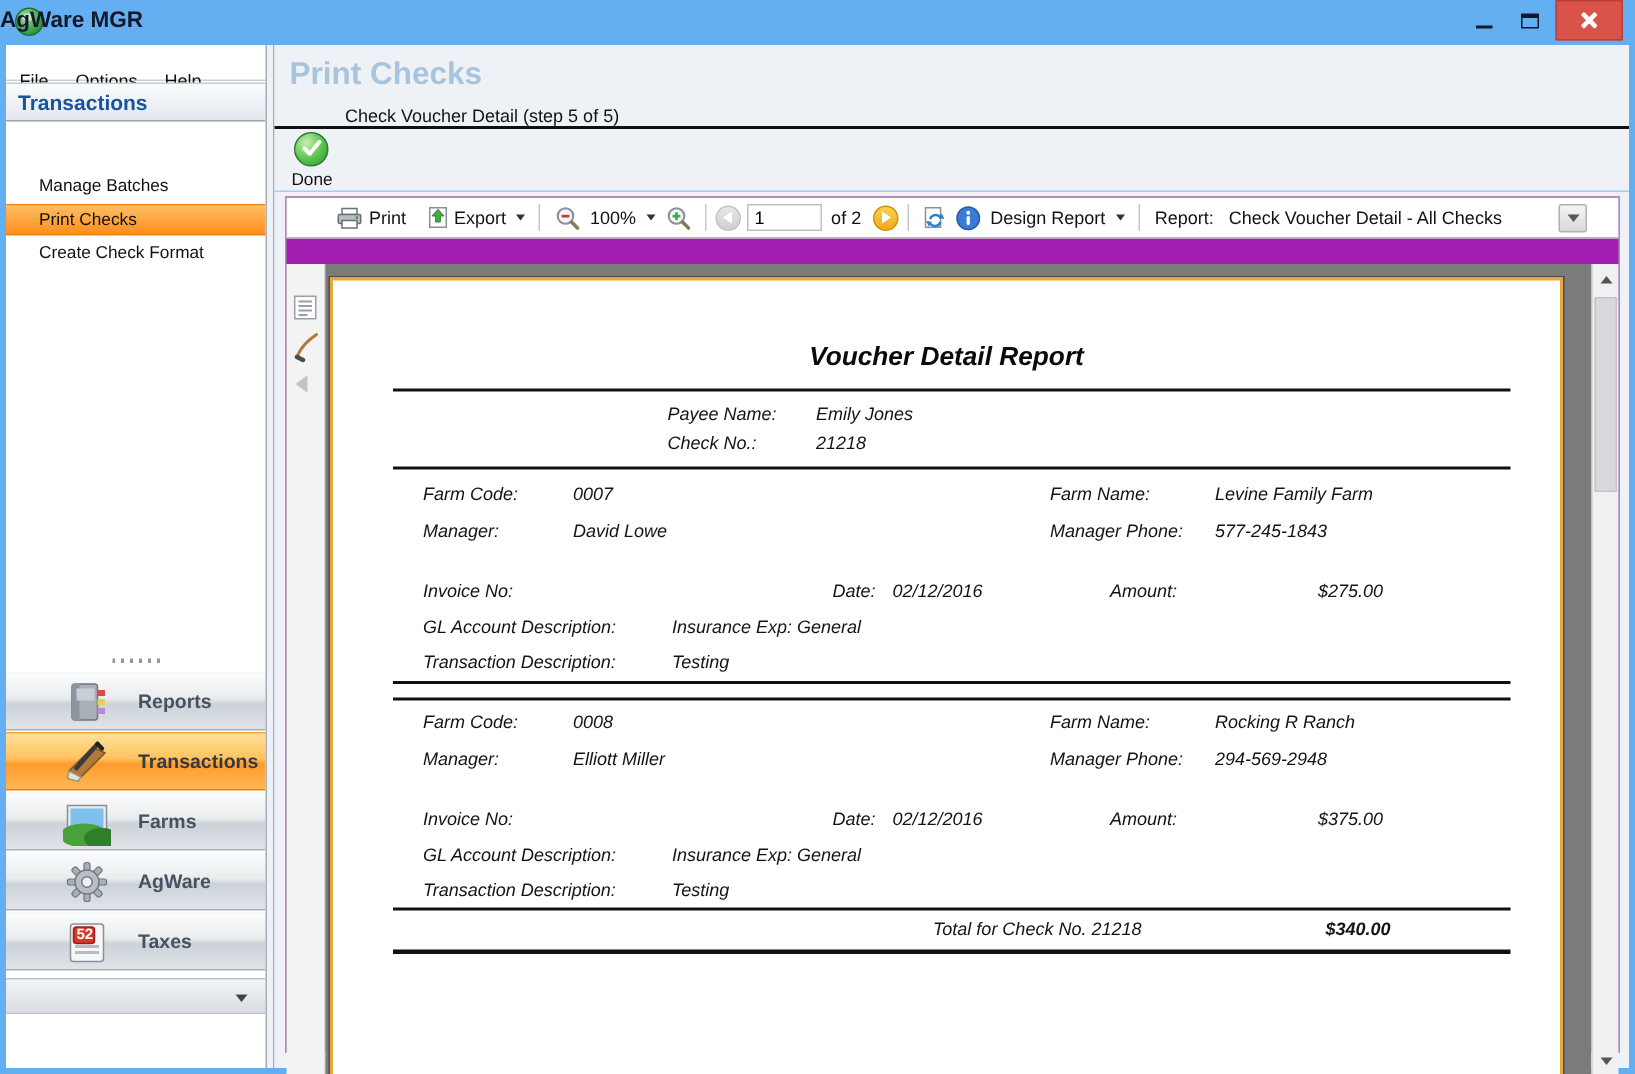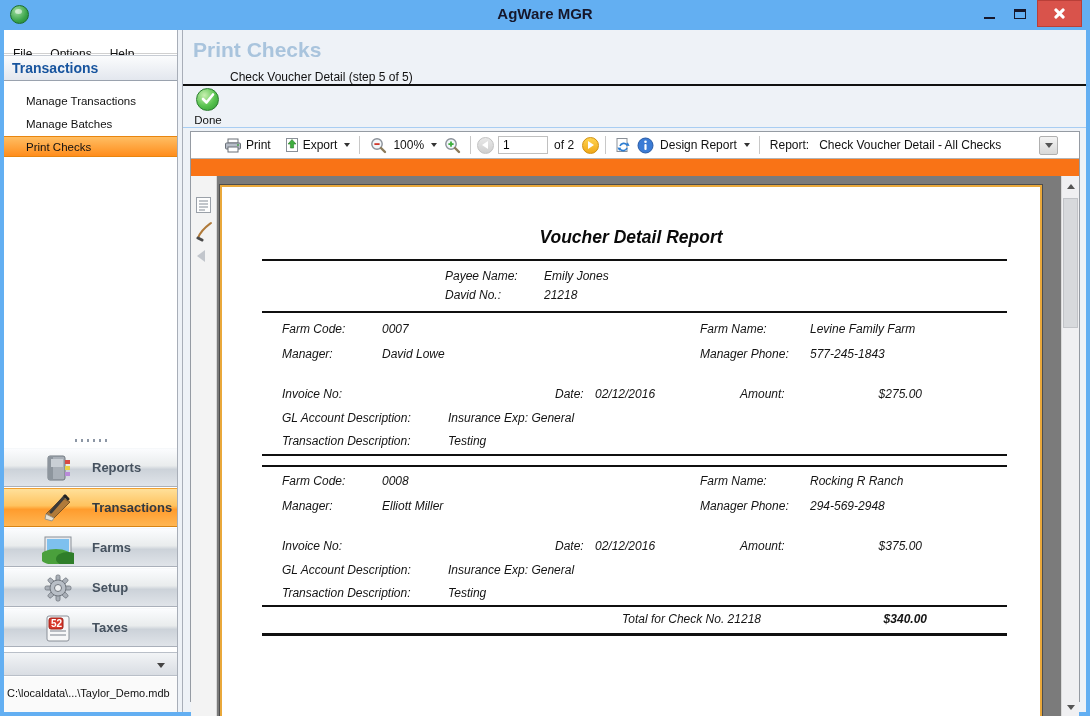--- a/index.html
+++ b/index.html
@@ -4,21 +4,21 @@
 <style>
   * { margin:0; padding:0; box-sizing:border-box; }
   html,body { width:1090px; height:716px; overflow:hidden; font-family:"Liberation Sans", sans-serif; }
   .window { position:relative; width:1090px; height:716px; background:#63aff2; }
 
   
   .titlebar { position:absolute; top:0; left:0; width:1090px; height:30px; background:#63aff2; }
   .app-icon { position:absolute; left:10px; top:5px; width:19px; height:19px; border-radius:50%;
     background:radial-gradient(circle at 35% 30%, #9fdc9f, #3aa54a 60%, #1e7c32); border:1px solid #1d6e2d; }
   .app-icon::after { content:""; position:absolute; left:4px; top:3px; width:7px; height:5px; border-radius:50%; background:rgba(255,255,255,.55); }
-  .title-text { position:absolute; top:0; left:0; width:100%; height:28px; line-height:28px; text-align:center;
+  .title-text { position:absolute; top:0; left:0; width:100%; height:28px; line-height:28px; 
     font-weight:bold; font-size:15px; color:#16172b; }
   .winbtn { position:absolute; top:0; height:27px; display:flex; align-items:center; justify-content:center; cursor:default; }
   .btn-min { left:975px; width:28px; }
   .btn-max { left:1006px; width:28px; }
   .btn-close { left:1037px; width:45px; background:#d9534b; border:1px solid #b93f38; }
   .glyph-min { width:11px; height:2px; background:#16172b; margin-top:8px; }
   .glyph-max { width:12px; height:10px; border:1px solid #16172b; border-top:3px solid #16172b; background:transparent; }
   .glyph-close { position:relative; width:13px; height:13px; }
   .glyph-close::before, .glyph-close::after { content:""; position:absolute; left:5px; top:0; width:3px; height:13px; background:#fff; border-radius:1px; }
   .glyph-close::before { transform:rotate(45deg); }
@@ -65,21 +65,21 @@
   .title-rule { position:absolute; left:0; top:54px; width:903px; height:2px; background:#101010; }
   .done-btn { position:absolute; left:8px; top:58px; width:38px; height:40px; cursor:default; }
   .done-circle { position:absolute; left:5px; top:0; width:23px; height:23px; border-radius:50%;
     background:radial-gradient(circle at 35% 30%, #c8f0b0, #57c24e 55%, #2e9632); border:1px solid #2a7d2e; }
   .done-check { position:absolute; left:10px; top:4px; width:14px; height:14px; }
   .done-label { position:absolute; left:0; top:26px; width:34px; text-align:center; font-size:11.5px; color:#111; }
   .step-label { position:absolute; left:47px; top:40px; font-size:12px; color:#111; }
   .blue-rule { position:absolute; left:0; top:97px; width:903px; height:1px; background:#a8cdf2; }
 
   
-  .report-panel { position:absolute; left:7px; top:101px; width:890px; height:571px; background:#f97316; border:1px solid #959ba3; }
+  .report-panel { position:absolute; left:7px; top:101px; width:890px; height:571px; background:#a21caf; border:1px solid #959ba3; }
   .rtoolbar { position:absolute; left:0; top:0; width:888px; height:27px; background:#fff; border-bottom:1px solid #b4b4b4;
     display:flex; align-items:center; font-size:12px; color:#111; padding-left:30px; }
   .tbtn { display:flex; align-items:center; gap:4px; cursor:default; height:22px; padding:0 3px; }
   .tsep { width:1px; height:18px; background:#c8c8c8; margin:0 6px; }
   .caret-down { width:0; height:0; border-left:3.5px solid transparent; border-right:3.5px solid transparent; border-top:4px solid #333; margin-left:3px; }
   .nav-circle { width:17px; height:17px; border-radius:50%; display:flex; align-items:center; justify-content:center; }
   .nav-circle.prev { background:linear-gradient(#e8e8e8,#cfcfcf); border:1px solid #c2c2c2; }
   .nav-circle.next { background:linear-gradient(#ffd34e,#f0a81a); border:1px solid #cf8f10; }
   .tri-left { width:0; height:0; border-top:4px solid transparent; border-bottom:4px solid transparent; border-right:6px solid #fff; margin-right:1px; }
   .tri-right { width:0; height:0; border-top:4px solid transparent; border-bottom:4px solid transparent; border-left:6px solid #fff; margin-left:1px; }
@@ -132,23 +132,23 @@
   <div class="app-body">
 
     <div class="left-panel">
       <div class="menubar">
         <div class="menu-item">File</div>
         <div class="menu-item">Options</div>
         <div class="menu-item">Help</div>
       </div>
       <div class="side-header">Transactions</div>
       <div class="side-list">
-        <div class="side-item" style="top:9px">Manage Transactions</div>
         <div class="side-item" style="top:32px">Manage Batches</div>
         <div class="side-item active" style="top:54px">Print Checks</div>
+        <div class="side-item" style="top:77px">Create Check Format</div>
       </div>
       <div class="grip">
           <div class="grip-dots"></div>
         </div>
 
       <div class="navstack">
         <div class="navbtn">
           <div class="nav-icon">
             <svg viewBox="0 0 32 32" width="32" height="32">
               <rect x="6" y="4" width="17" height="24" rx="2" fill="#a9b0b8" stroke="#6f767e"></rect>
@@ -189,41 +189,38 @@
               <g fill="#aab0b8" stroke="#70767e" stroke-width="0.8">
                 <rect x="14" y="3" width="4" height="26" rx="1.5"></rect>
                 <rect x="14" y="3" width="4" height="26" rx="1.5" transform="rotate(45 16 16)"></rect>
                 <rect x="14" y="3" width="4" height="26" rx="1.5" transform="rotate(90 16 16)"></rect>
                 <rect x="14" y="3" width="4" height="26" rx="1.5" transform="rotate(135 16 16)"></rect>
               </g>
               <circle cx="16" cy="16" r="8" fill="#b8bec6" stroke="#70767e"></circle>
               <circle cx="16" cy="16" r="3.5" fill="#eef0f2" stroke="#70767e"></circle>
             </svg>
           </div>
-          <div class="nav-label">Setup</div>
+          <div class="nav-label">AgWare</div>
         </div>
         <div class="navbtn">
           <div class="nav-icon" style="position:absolute;left:38px;width:32px;height:32px;">
             <svg viewBox="0 0 32 32" width="32" height="32">
               <rect x="5" y="4" width="22" height="25" rx="2" fill="#f6f7f8" stroke="#8a9098"></rect>
               <rect x="8" y="18" width="16" height="2" fill="#b8bcc2"></rect>
               <rect x="8" y="22" width="16" height="2" fill="#b8bcc2"></rect>
               <rect x="7" y="6" width="14" height="11" rx="2" fill="#d8362a" stroke="#9c2018"></rect>
             </svg>
             <div style="position:absolute;left:9px;top:6px;color:#fff;font-weight:bold;font-size:10px;">52</div>
           </div>
           <div class="nav-label">Taxes</div>
         </div>
       </div>
 
       <div class="bottom-strip">
         <div class="caret"></div>
-      </div>
-      <div class="statusbar">
-        <div class="status-text">C:\localdata\...\Taylor_Demo.mdb</div>
       </div>
     </div>
 
     <div class="vsplit"></div>
 
     <div class="main">
       <div class="page-title">Print Checks</div>
       <div class="title-rule"></div>
 
       <div class="done-btn">
@@ -336,21 +333,21 @@
             </div>
           </div>
 
           <div class="viewer">
             <div class="rpage">
               <div class="report-title">Voucher Detail Report</div>
               <div class="rule" style="top:72px;height:2px"></div>
 
               <div class="rp" style="left:223px;top:82px">Payee Name:</div>
               <div class="rp" style="left:322px;top:82px">Emily Jones</div>
-              <div class="rp" style="left:223px;top:101px">David No.:</div>
+              <div class="rp" style="left:223px;top:101px">Check No.:</div>
               <div class="rp" style="left:322px;top:101px">21218</div>
               <div class="rule" style="top:124px;height:2px"></div>
 
               <div class="rp" style="left:60px;top:135px">Farm Code:</div>
               <div class="rp" style="left:160px;top:135px">0007</div>
               <div class="rp" style="left:478px;top:135px">Farm Name:</div>
               <div class="rp" style="left:588px;top:135px">Levine Family Farm</div>
               <div class="rp" style="left:60px;top:160px">Manager:</div>
               <div class="rp" style="left:160px;top:160px">David Lowe</div>
               <div class="rp" style="left:478px;top:160px">Manager Phone:</div>

